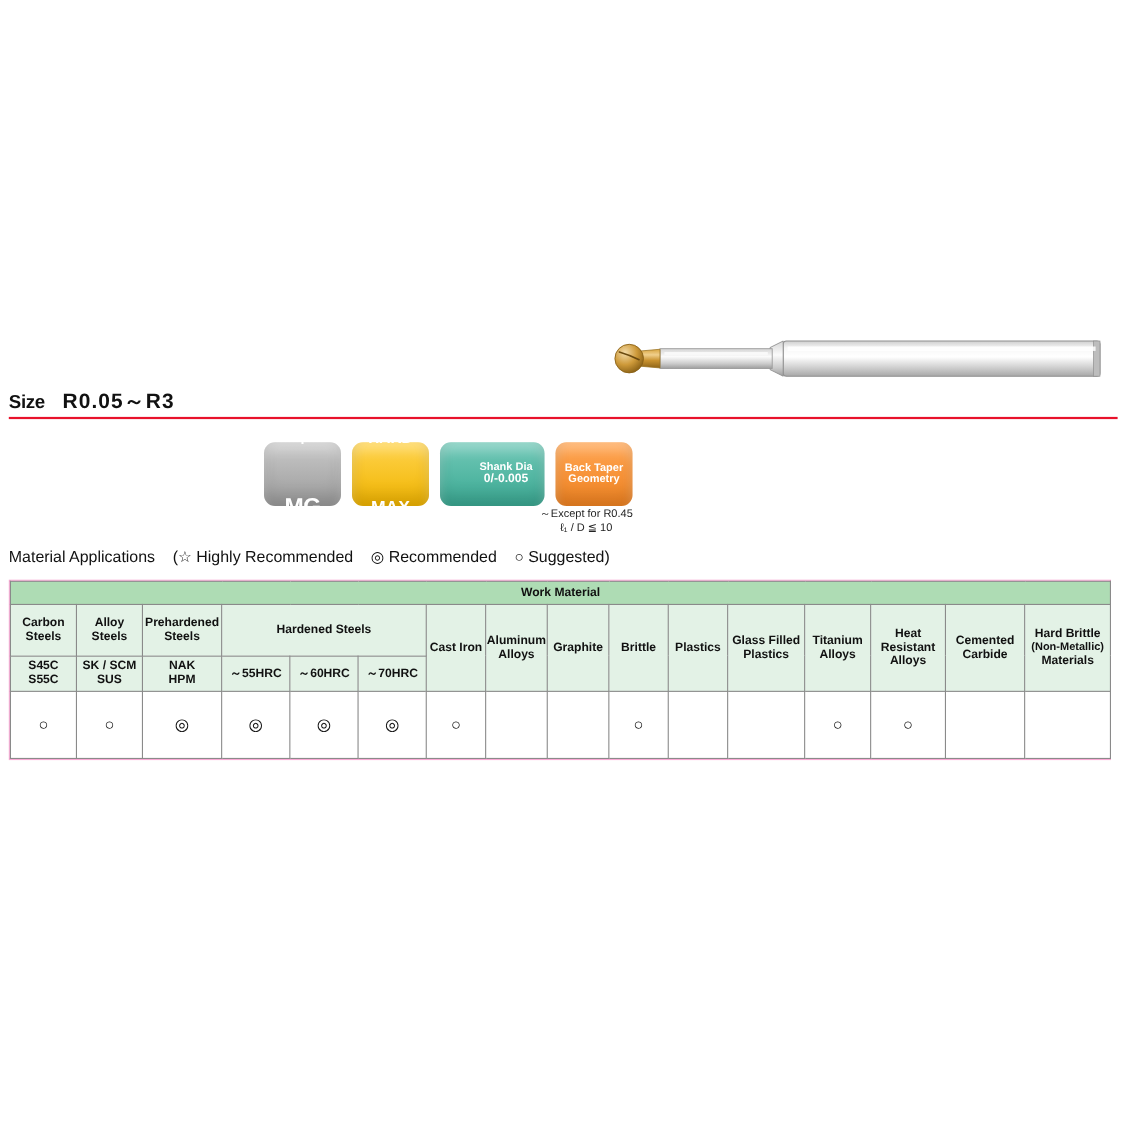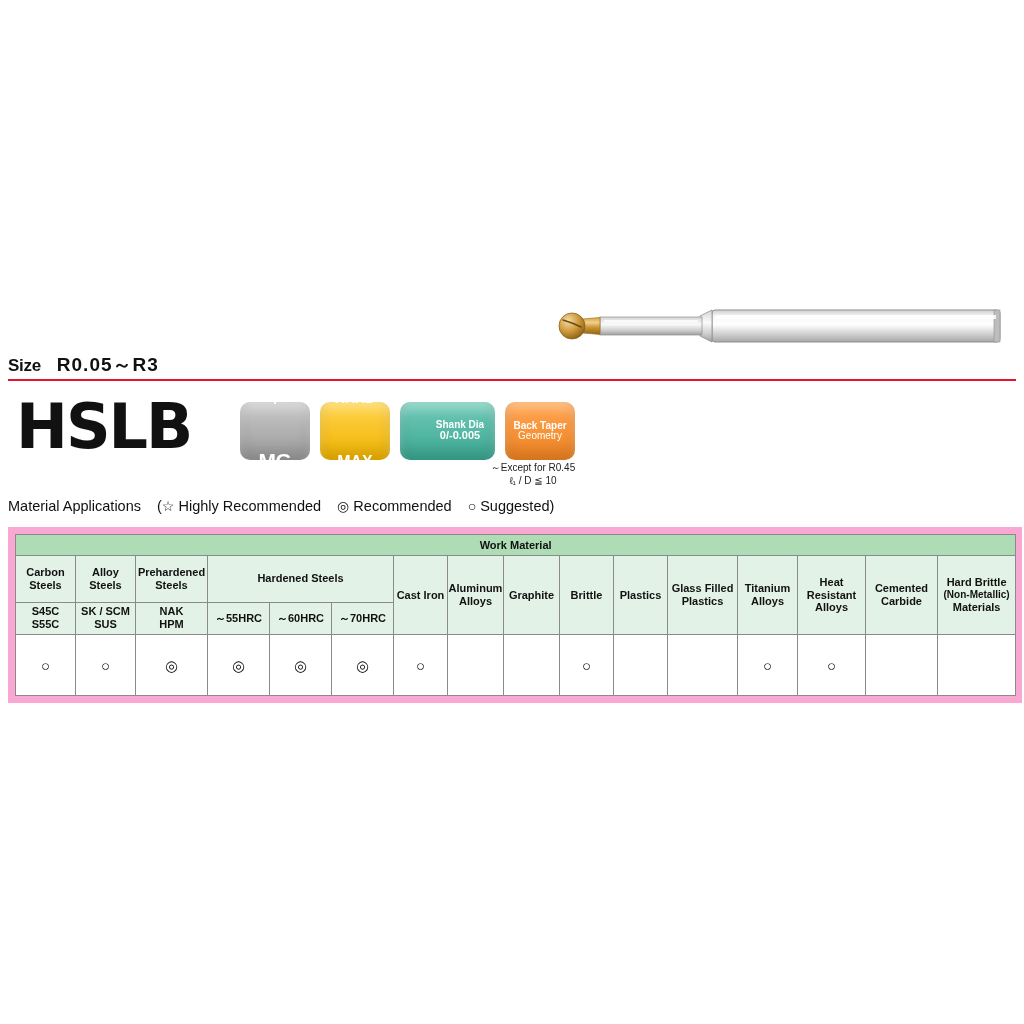--- a/index.html
+++ b/index.html
@@ -107,21 +107,21 @@
   .badge-shank {
     background: linear-gradient(#72c9b8, #3aa892);
     padding-left: 25px;
   }
   .badge-shank .b-top { font-size: 10px; font-weight: bold; }
   .badge-shank .b-bot { font-size: 11px; font-weight: bold; }
   .badge-taper {
     background: linear-gradient(#ffa552, #f08321);
   }
   .badge-taper .b-top { font-size: 10px; font-weight: bold; }
-  .badge-taper .b-bot { font-size: 10px; font-weight: normal; }
+  .badge-taper .b-bot { font-size: 10px; font-weight: bold; }
 
   .badge-notes {
     position: absolute;
     left: 430px;
     top: 70px;
     width: 190px;
     text-align: center;
     font-size: 10px;
     line-height: 1.25;
     color: #222;
@@ -138,21 +138,21 @@
   }
   .legend .sym { font-size: 14px; }
   .legend .gap { display: inline-block; width: 16px; }
 
   
   .table-wrap {
     position: absolute;
     left: 8px;
     top: 527px;
     width: 1000px;
-    border: 7px solid #f9a8d4;
+    border: 1px solid #f9a8d4;
     background: #fff;
   }
   table.matrix {
     border-collapse: collapse;
     width: 1000px;
     table-layout: fixed;
   }
   table.matrix th, table.matrix td {
     border: 1px solid #8a8a8a;
     text-align: center;
@@ -240,21 +240,20 @@
   </svg>
 </div>
 
 <div class="size-row">
   <span class="size-label">Size</span>
   <span class="size-value">R0.05～R3</span>
 </div>
 <div class="red-rule"></div>
 
 <div class="brand-row">
-  <div class="brand-title">HSLB</div>
 
   <div class="badges">
     <div class="badge badge-mg">
       <span class="b-top">Super</span>
       <span class="b-bot">MG</span>
     </div>
     <div class="badge badge-hard">
       <span class="b-top">HARD</span>
       <span class="b-bot">MAX</span>
     </div>

